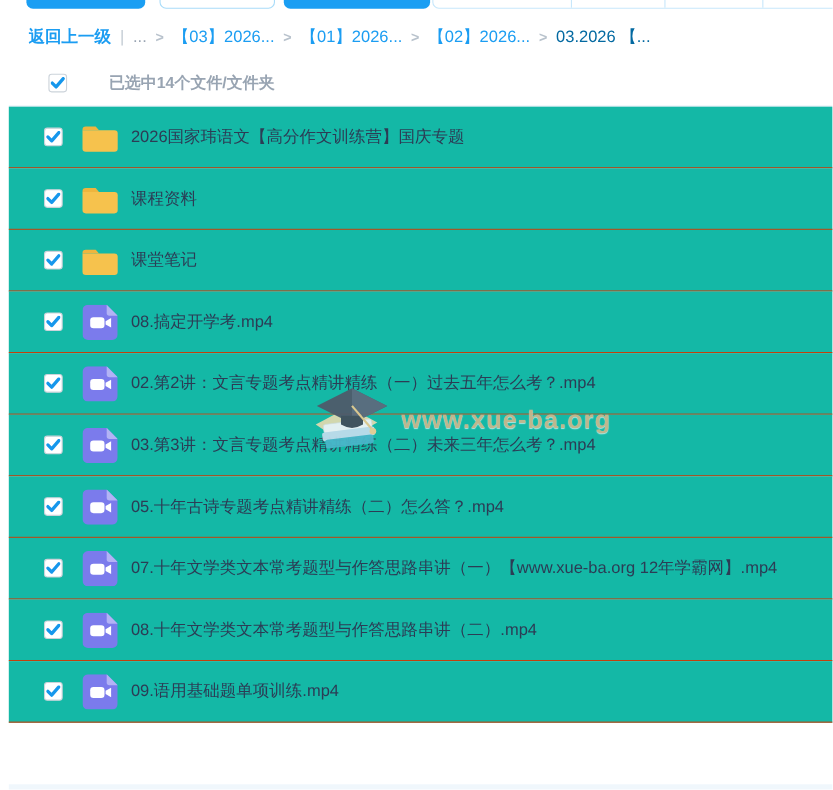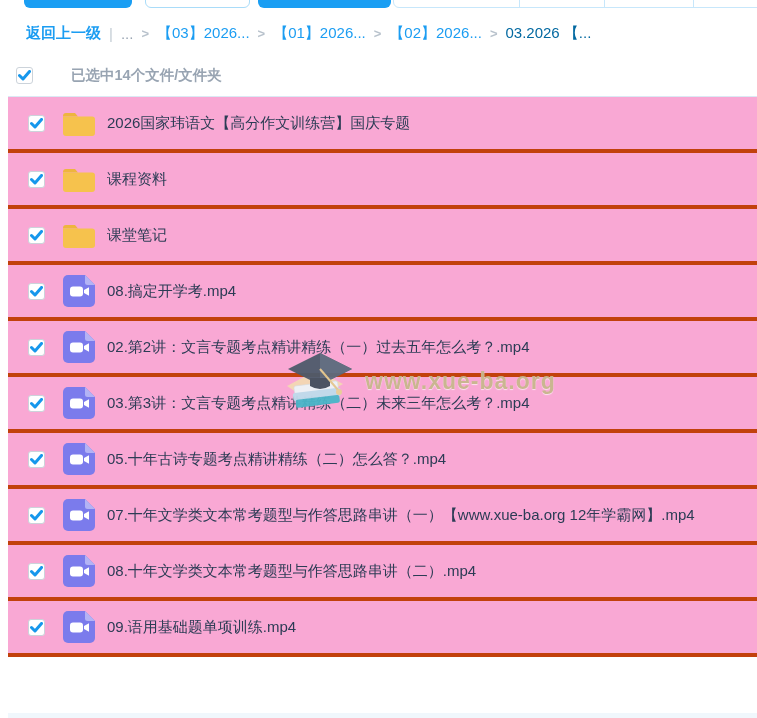--- a/index.html
+++ b/index.html
@@ -25,34 +25,34 @@
   .bc-back{ color:#1b9df2; font-weight:700; cursor:pointer; }
   .bc-pipe{ color:#c3ccd4; }
   .bc-sep{ color:#b8c2cc; font-size:13px; font-weight:700; }
   .bc-item{ color:#1b9df2; cursor:pointer; }
   .bc-muted{ color:#9aa5b3; }
   .bc-current{ color:#0369a1; cursor:default; }
 
   
   .selection-bar{
     position:absolute; top:58px; left:0; right:0; height:34px;
-    display:flex; align-items:center; padding-left:16px;
+    display:flex; align-items:center; padding-left:44px;
   }
   .checkbox{
     width:17px; height:17px; background:#fff; border:1px solid #ccd3da; border-radius:3px;
     display:flex; align-items:center; justify-content:center; flex:none; cursor:pointer;
   }
   .checkbox svg{ display:block; }
   .sel-label{ margin-left:38px; font-size:14.5px; font-weight:600; color:#98a4b2; }
 
   
   .file-list{ position:absolute; top:96px; left:8px; right:0; border-top:1px solid #dbe9f4; }
   .file-row{
-    height:56px; background:#f9a8d4; border-bottom:4px solid #c2410c;
-    display:flex; align-items:center; padding-left:20px; cursor:pointer;
+    height:56px; background:#14b8a6; border-bottom:1px solid #c2410c;
+    display:flex; align-items:center; padding-left:32px; cursor:pointer;
   }
   .row-icon{ margin-left:17px; width:34px; height:34px; display:flex; align-items:center; justify-content:center; flex:none; }
   .row-icon svg{ display:block; }
   .file-name{ margin-left:11px; font-size:15px; color:#2c3c55; white-space:nowrap; overflow:hidden; }
   .list-tail{ position:absolute; top:713px; left:8px; right:0; bottom:0; background:#f0f7fc; }
 
   
   .watermark{
     position:absolute; left:283px; top:350px; display:flex; align-items:center; gap:8px;
     pointer-events:none; opacity:.95; z-index:5;

